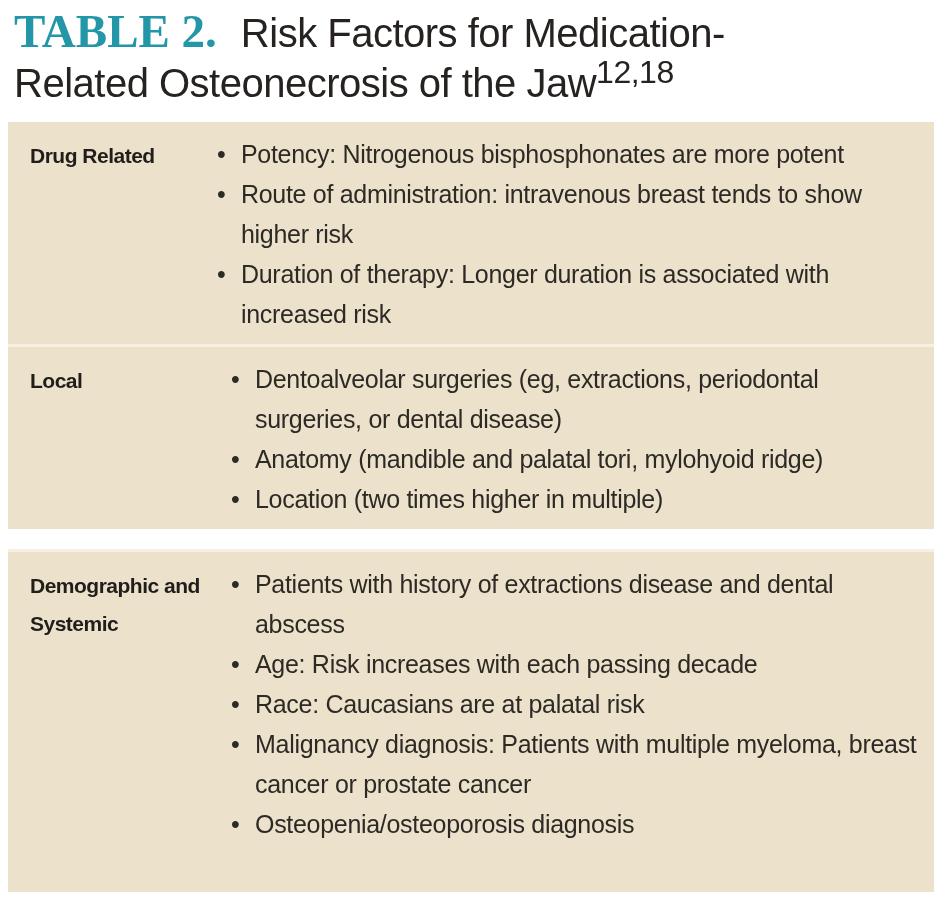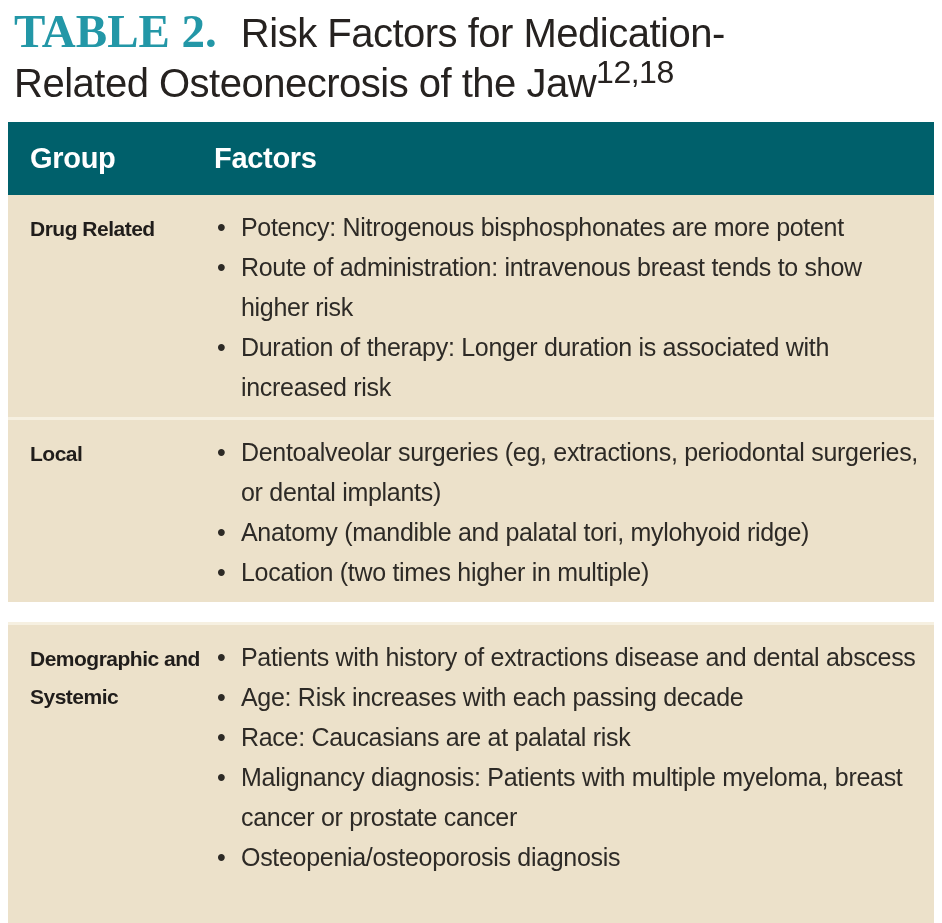--- a/index.html
+++ b/index.html
@@ -54,20 +54,21 @@
   }
   .col-factors-head { flex: 1; }
 
   .rf-row {
     display: flex;
     background: #ece1ca;
     padding: 12px 0 10px 0;
   }
   .rf-row + .rf-row {
     border-top: 3px solid #f6f0e1;
+    gap: 14px;
   }
   .rf-row.last {
     padding-bottom: 48px;
     margin-top: 20px;
   }
   .cell-group {
     width: 206px;
     padding-left: 22px;
     padding-top: 3px;
     flex-shrink: 0;
@@ -97,24 +98,20 @@
   .factor-text { flex: 1; }
 </style>
 </head>
 <body>
 
 <div class="title-block">
   <span class="title-accent">TABLE 2.</span><span>Risk Factors for Medication-Related Osteonecrosis of the Jaw</span><sup>12,18</sup>
 </div>
 
 <div class="rf-table">
-  <div class="rf-header">
-    <div class="col-group-head">Group</div>
-    <div class="col-factors-head">Factors</div>
-  </div>
   <div id="table-body">
       <div class="rf-row">
         <div class="cell-group">Drug Related</div>
         <div class="cell-factors">
           <ul class="factor-list">
             <li class="factor-item">
               <span class="bullet">•</span>
               <span class="factor-text">Potency: Nitrogenous bisphosphonates are more potent</span>
             </li>
             <li class="factor-item">
@@ -127,21 +124,21 @@
             </li>
           </ul>
         </div>
       </div>
       <div class="rf-row">
         <div class="cell-group">Local</div>
         <div class="cell-factors">
           <ul class="factor-list">
             <li class="factor-item">
               <span class="bullet">•</span>
-              <span class="factor-text">Dentoalveolar surgeries (eg, extractions, periodontal surgeries, or dental implants)</span>
+              <span class="factor-text">Dentoalveolar surgeries (eg, extractions, periodontal surgeries, or dental disease)</span>
             </li>
             <li class="factor-item">
               <span class="bullet">•</span>
               <span class="factor-text">Anatomy (mandible and palatal tori, mylohyoid ridge)</span>
             </li>
             <li class="factor-item">
               <span class="bullet">•</span>
               <span class="factor-text">Location (two times higher in multiple)</span>
             </li>
           </ul>

